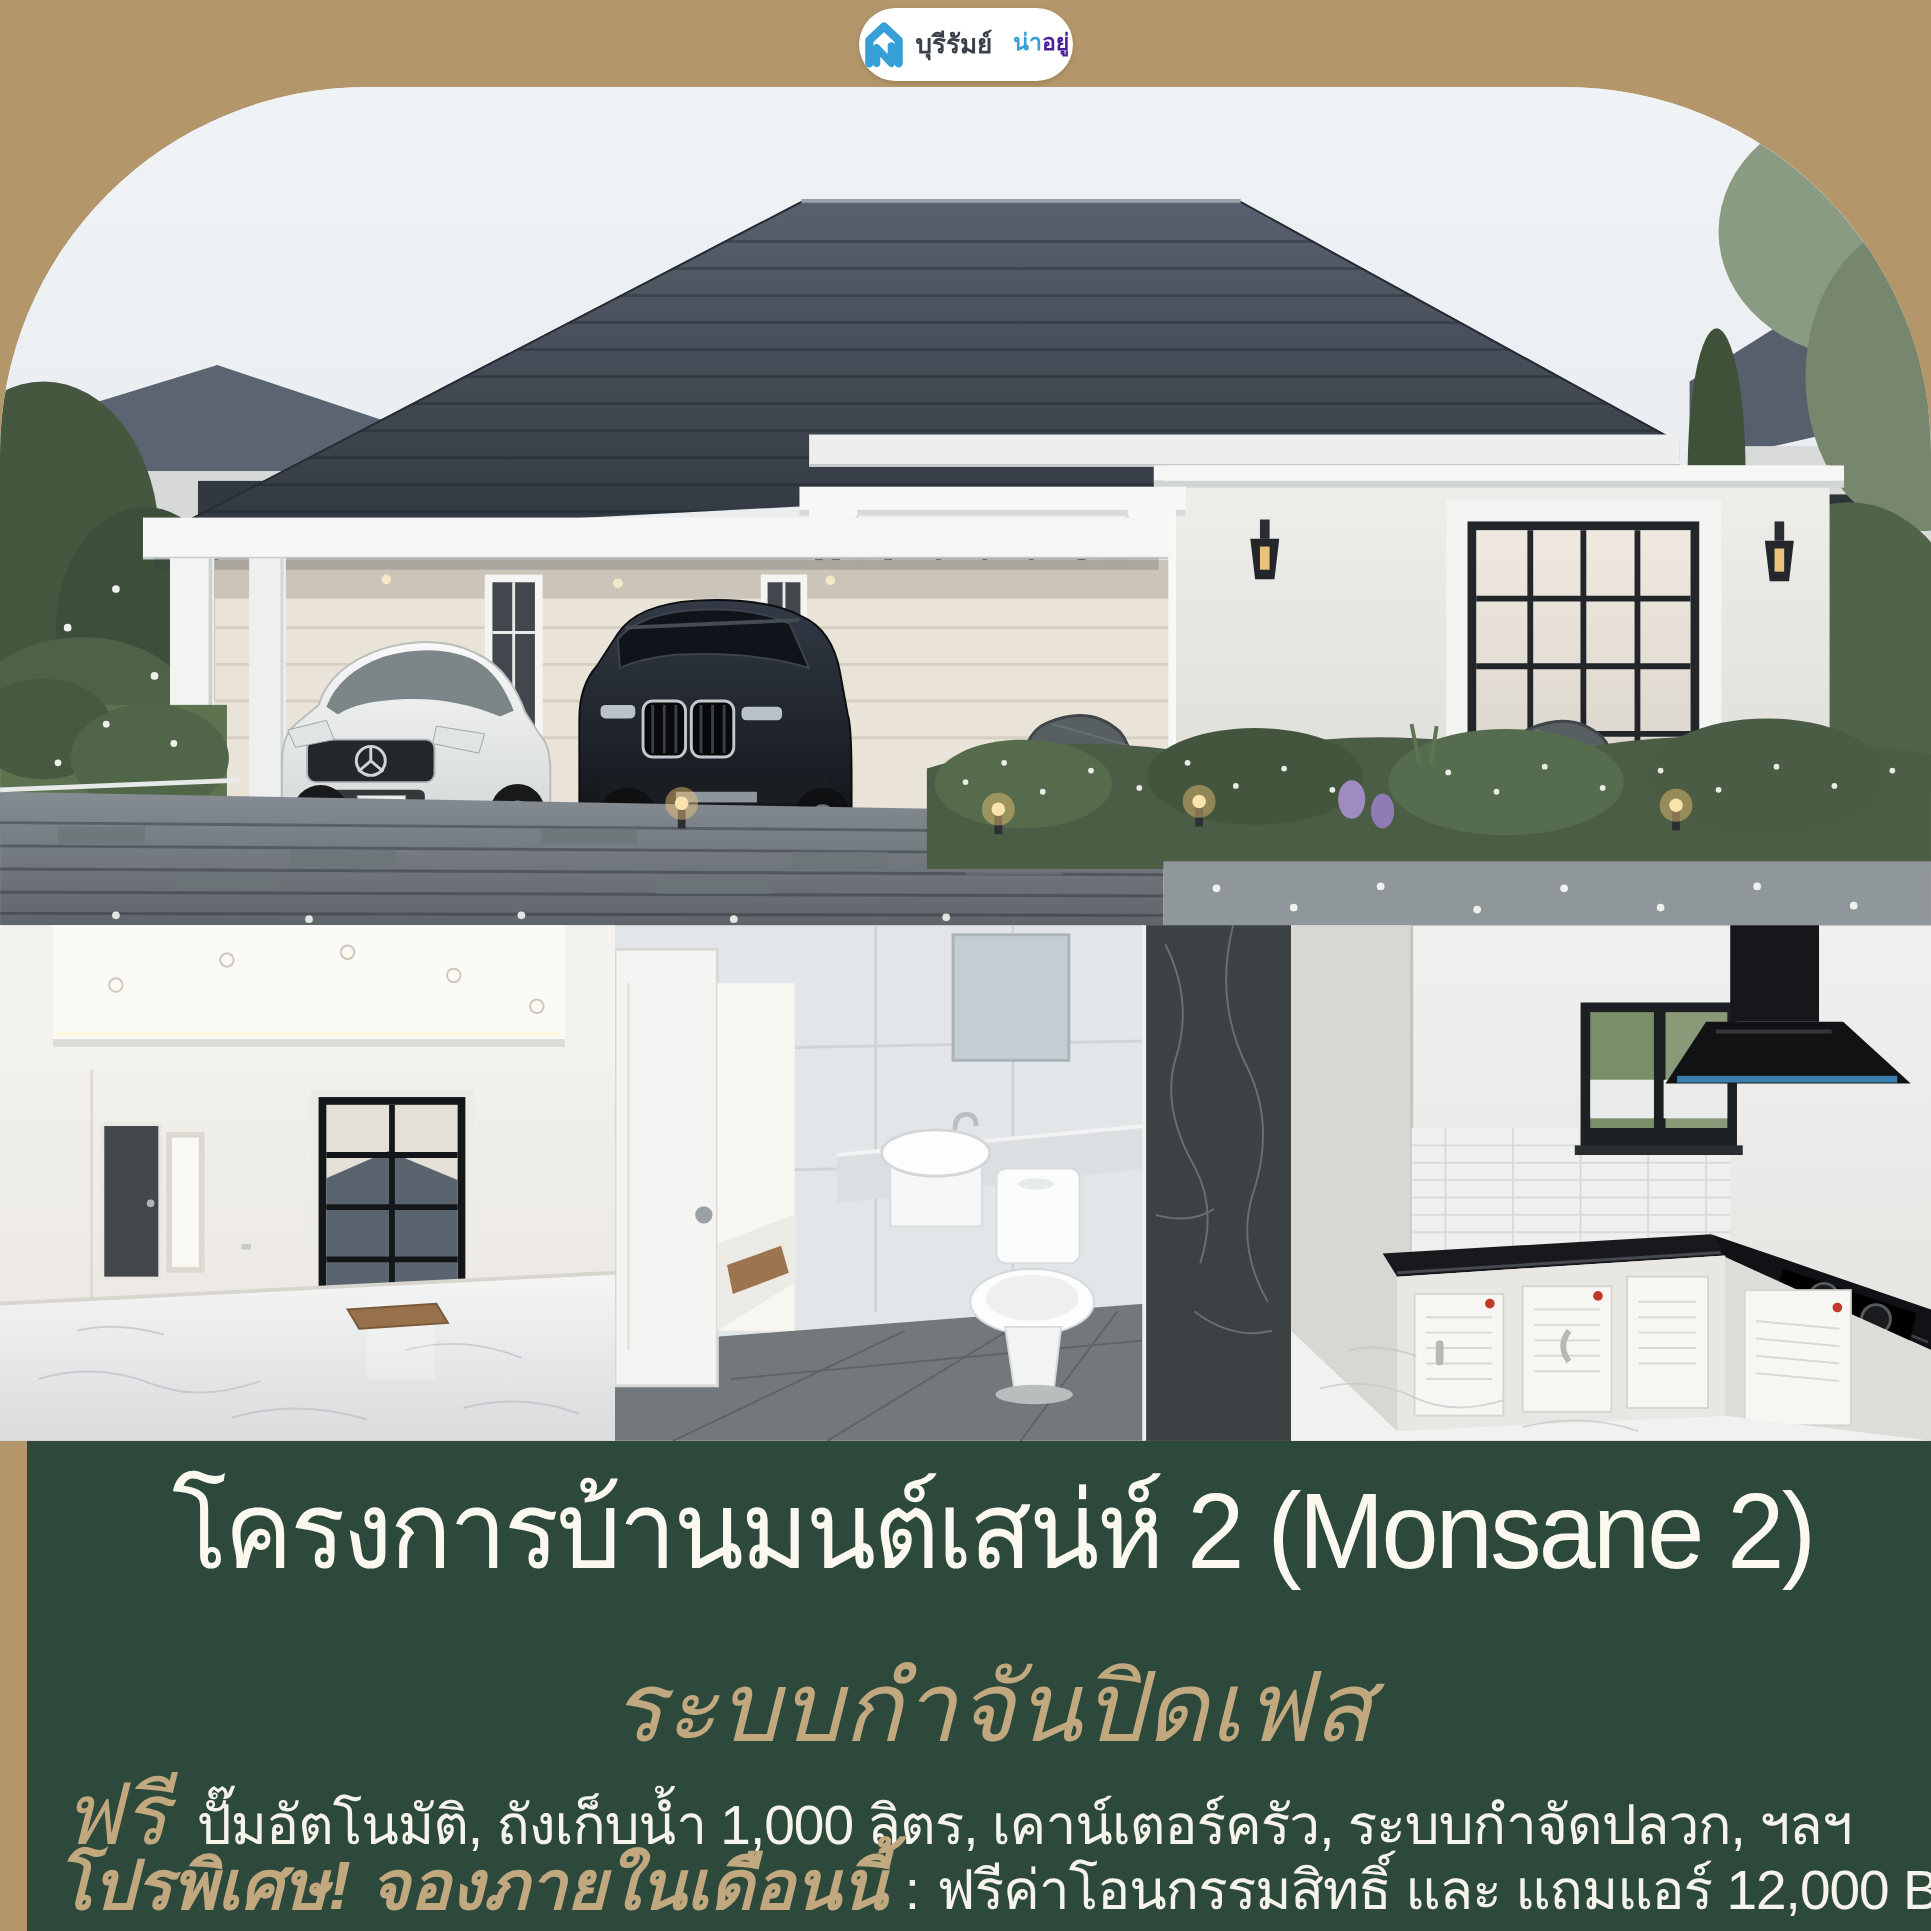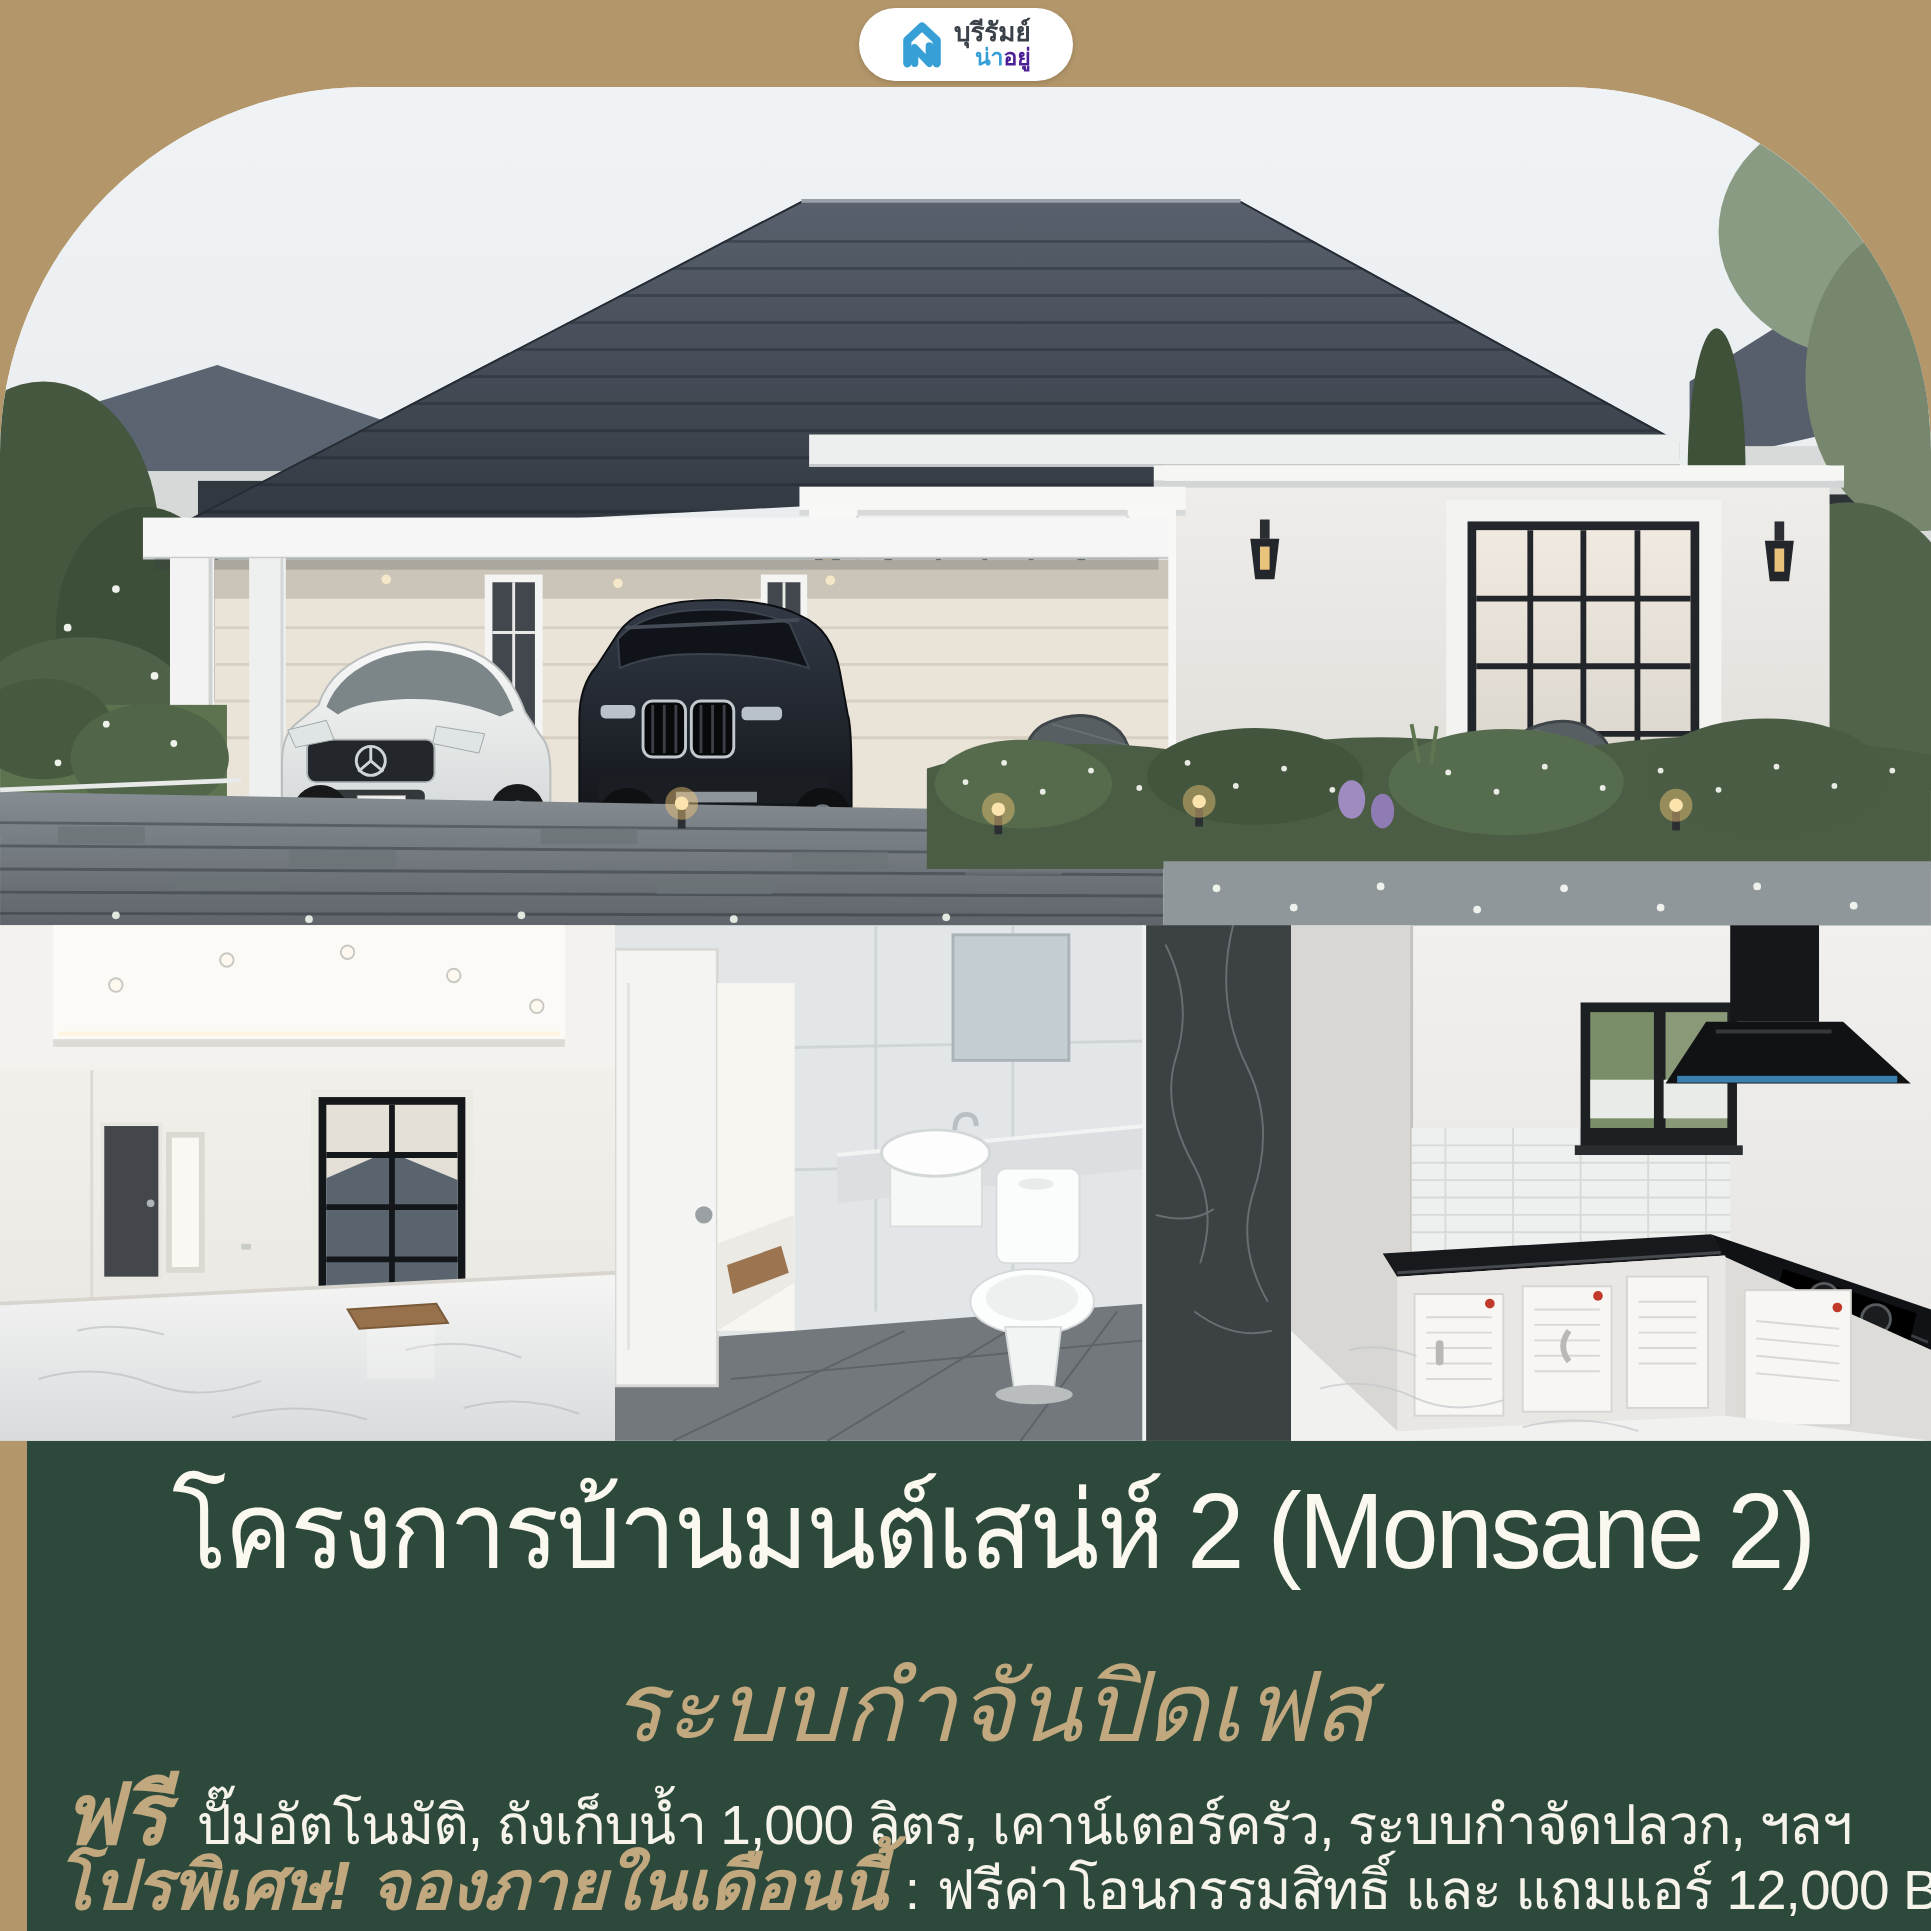--- a/index.html
+++ b/index.html
@@ -10,21 +10,21 @@
   }
   
   .topbar{position:absolute;top:0;left:0;width:1931px;height:87px;background:#b3976b;}
   .logo-pill{
     position:absolute;top:7.7px;left:50%;transform:translateX(-50%);
     width:214px;height:73px;background:#ffffff;border-radius:39px;
     display:flex;align-items:center;justify-content:center;gap:9.7px;
     box-shadow:0 1.9px 5.8px rgba(80,60,30,.25);z-index:5;
   }
   .logo-icon{width:44px;height:48px;flex:0 0 auto;}
-  .logo-text{display:flex;flex-direction:column;line-height:1.02;}
+  .logo-text{display:flex;flex-direction:row;line-height:1.02;}
   .logo-line1{font-size:26px;font-weight:bold;color:#3b4149;letter-spacing:0;}
   .logo-line2{font-size:23px;font-weight:bold;}
   .logo-line2 .blue{color:#36a0d6;margin-left:21px;}
   .logo-line2 .green{color:#4c1d95;margin-top:35px;}
   
   .hero{
     position:absolute;top:87px;left:0;width:1931px;height:838px;
     border-radius:367px 367px 0 0;overflow:hidden;background:#eef1f3;
   }
   .hero svg{display:block;}
@@ -40,21 +40,21 @@
     transform:scaleX(.95);white-space:nowrap;line-height:1.05;
   }
   .promo-subtitle{
     position:absolute;top:189px;left:0;width:100%;text-align:center;
     font-family:"DejaVu Serif","Liberation Serif",serif;font-style:italic;
     font-size:97px;font-weight:500;color:#c2a87e;letter-spacing:1px;white-space:nowrap;
   }
   .promo-line{position:absolute;display:flex;align-items:baseline;white-space:nowrap;}
   .line-free{top:305px;left:35px;gap:29px;}
   .line-special{top:390px;left:29px;gap:17.4px;}
-  .gold-big{font-size:85px;font-weight:bold;font-style:italic;color:#c2a87e;}
+  .gold-big{font-size:85px;font-weight:normal;font-style:italic;color:#c2a87e;}
   .gold-mid{font-size:68px;font-weight:bold;font-style:italic;color:#c2a87e;}
   .white-body{font-size:55px;color:#f6f3ea;letter-spacing:-1px;}
 </style>
 </head>
 <body>
 
 <div class="canvas">
 
   <div class="topbar">
     <div class="logo-pill">

